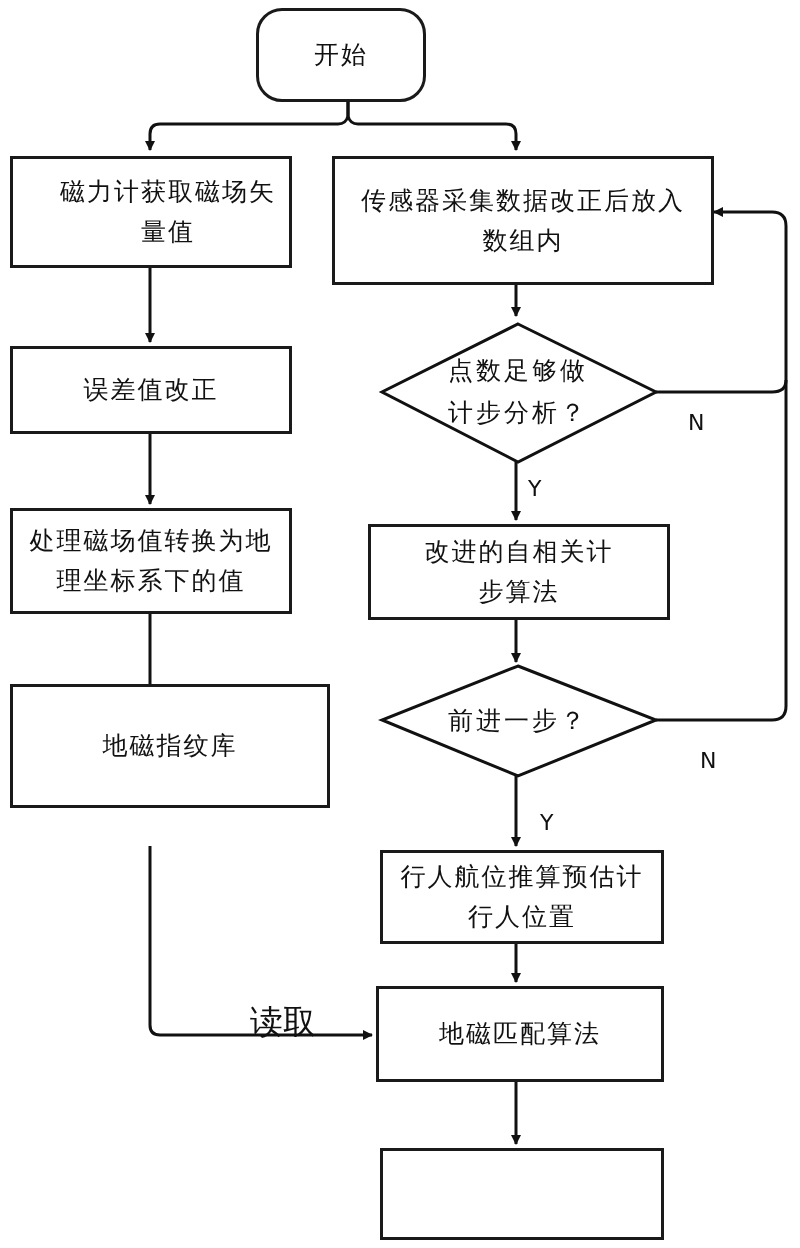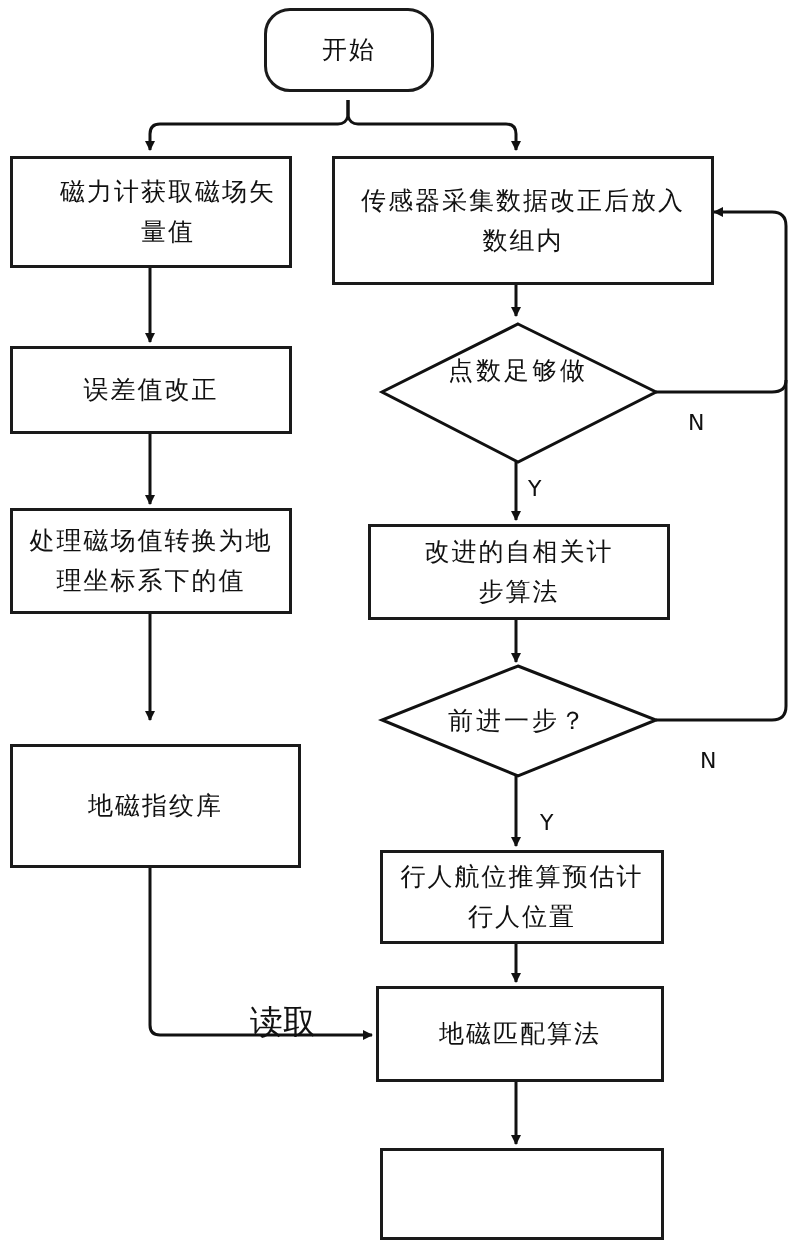--- a/index.html
+++ b/index.html
@@ -40,46 +40,47 @@
     <path d="M516,1080 L516,1144" marker-end="url(#arr)"></path>
 
     <path d="M656,392 L772,392 Q786,392 786,380"></path>
     <path d="M656,720 L772,720 Q786,720 786,706 L786,226 Q786,212 772,212 L714,212" marker-end="url(#arr)"></path>
   </g>
 
   <polygon points="518,324 656,392 518,462 382,392" fill="#fff" stroke="#111" stroke-width="3"></polygon>
   <polygon points="518,666 656,720 518,776 382,720" fill="#fff" stroke="#111" stroke-width="3"></polygon>
 </svg>
 
-<div class="node start" style="left:264px;top:8px;width:170px;height:84px;font-family:Liberation Serif, serif;">
+<div class="node start" style="left:256px;top:8px;width:170px;height:94px;font-family:Liberation Serif, serif;">
   <span>开始</span>
 </div>
 
 <div class="node" style="left:10px;top:156px;width:282px;height:112px;padding-left:40px;">
   <span>磁力计获取磁场矢量值</span>
 </div>
 
 <div class="node" style="left:10px;top:346px;width:282px;height:88px;">
   <span>误差值改正</span>
 </div>
 
 <div class="node" style="left:10px;top:508px;width:282px;height:106px;">
   <span>处理磁场值转换为地理坐标系下的值</span>
 </div>
 
-<div class="node" style="left:10px;top:744px;width:291px;height:124px;">
+<div class="node" style="left:10px;top:684px;width:320px;height:124px;">
   <span>地磁指纹库</span>
 </div>
 
 <div class="node" style="left:332px;top:156px;width:382px;height:129px;">
   <span style="max-width:340px;">传感器采集数据改正后放入数组内</span>
 </div>
 
 <div class="dtext" style="left:418px;top:350px;width:200px;">
   <div>点数足够做</div>
+  <div>计步分析？</div>
 </div>
 
 <div class="node" style="left:368px;top:524px;width:302px;height:96px;">
   <span style="max-width:200px;">改进的自相关计步算法</span>
 </div>
 
 <div class="dtext" style="left:418px;top:700px;width:200px;">
   <div>前进一步？</div>
 </div>
 

